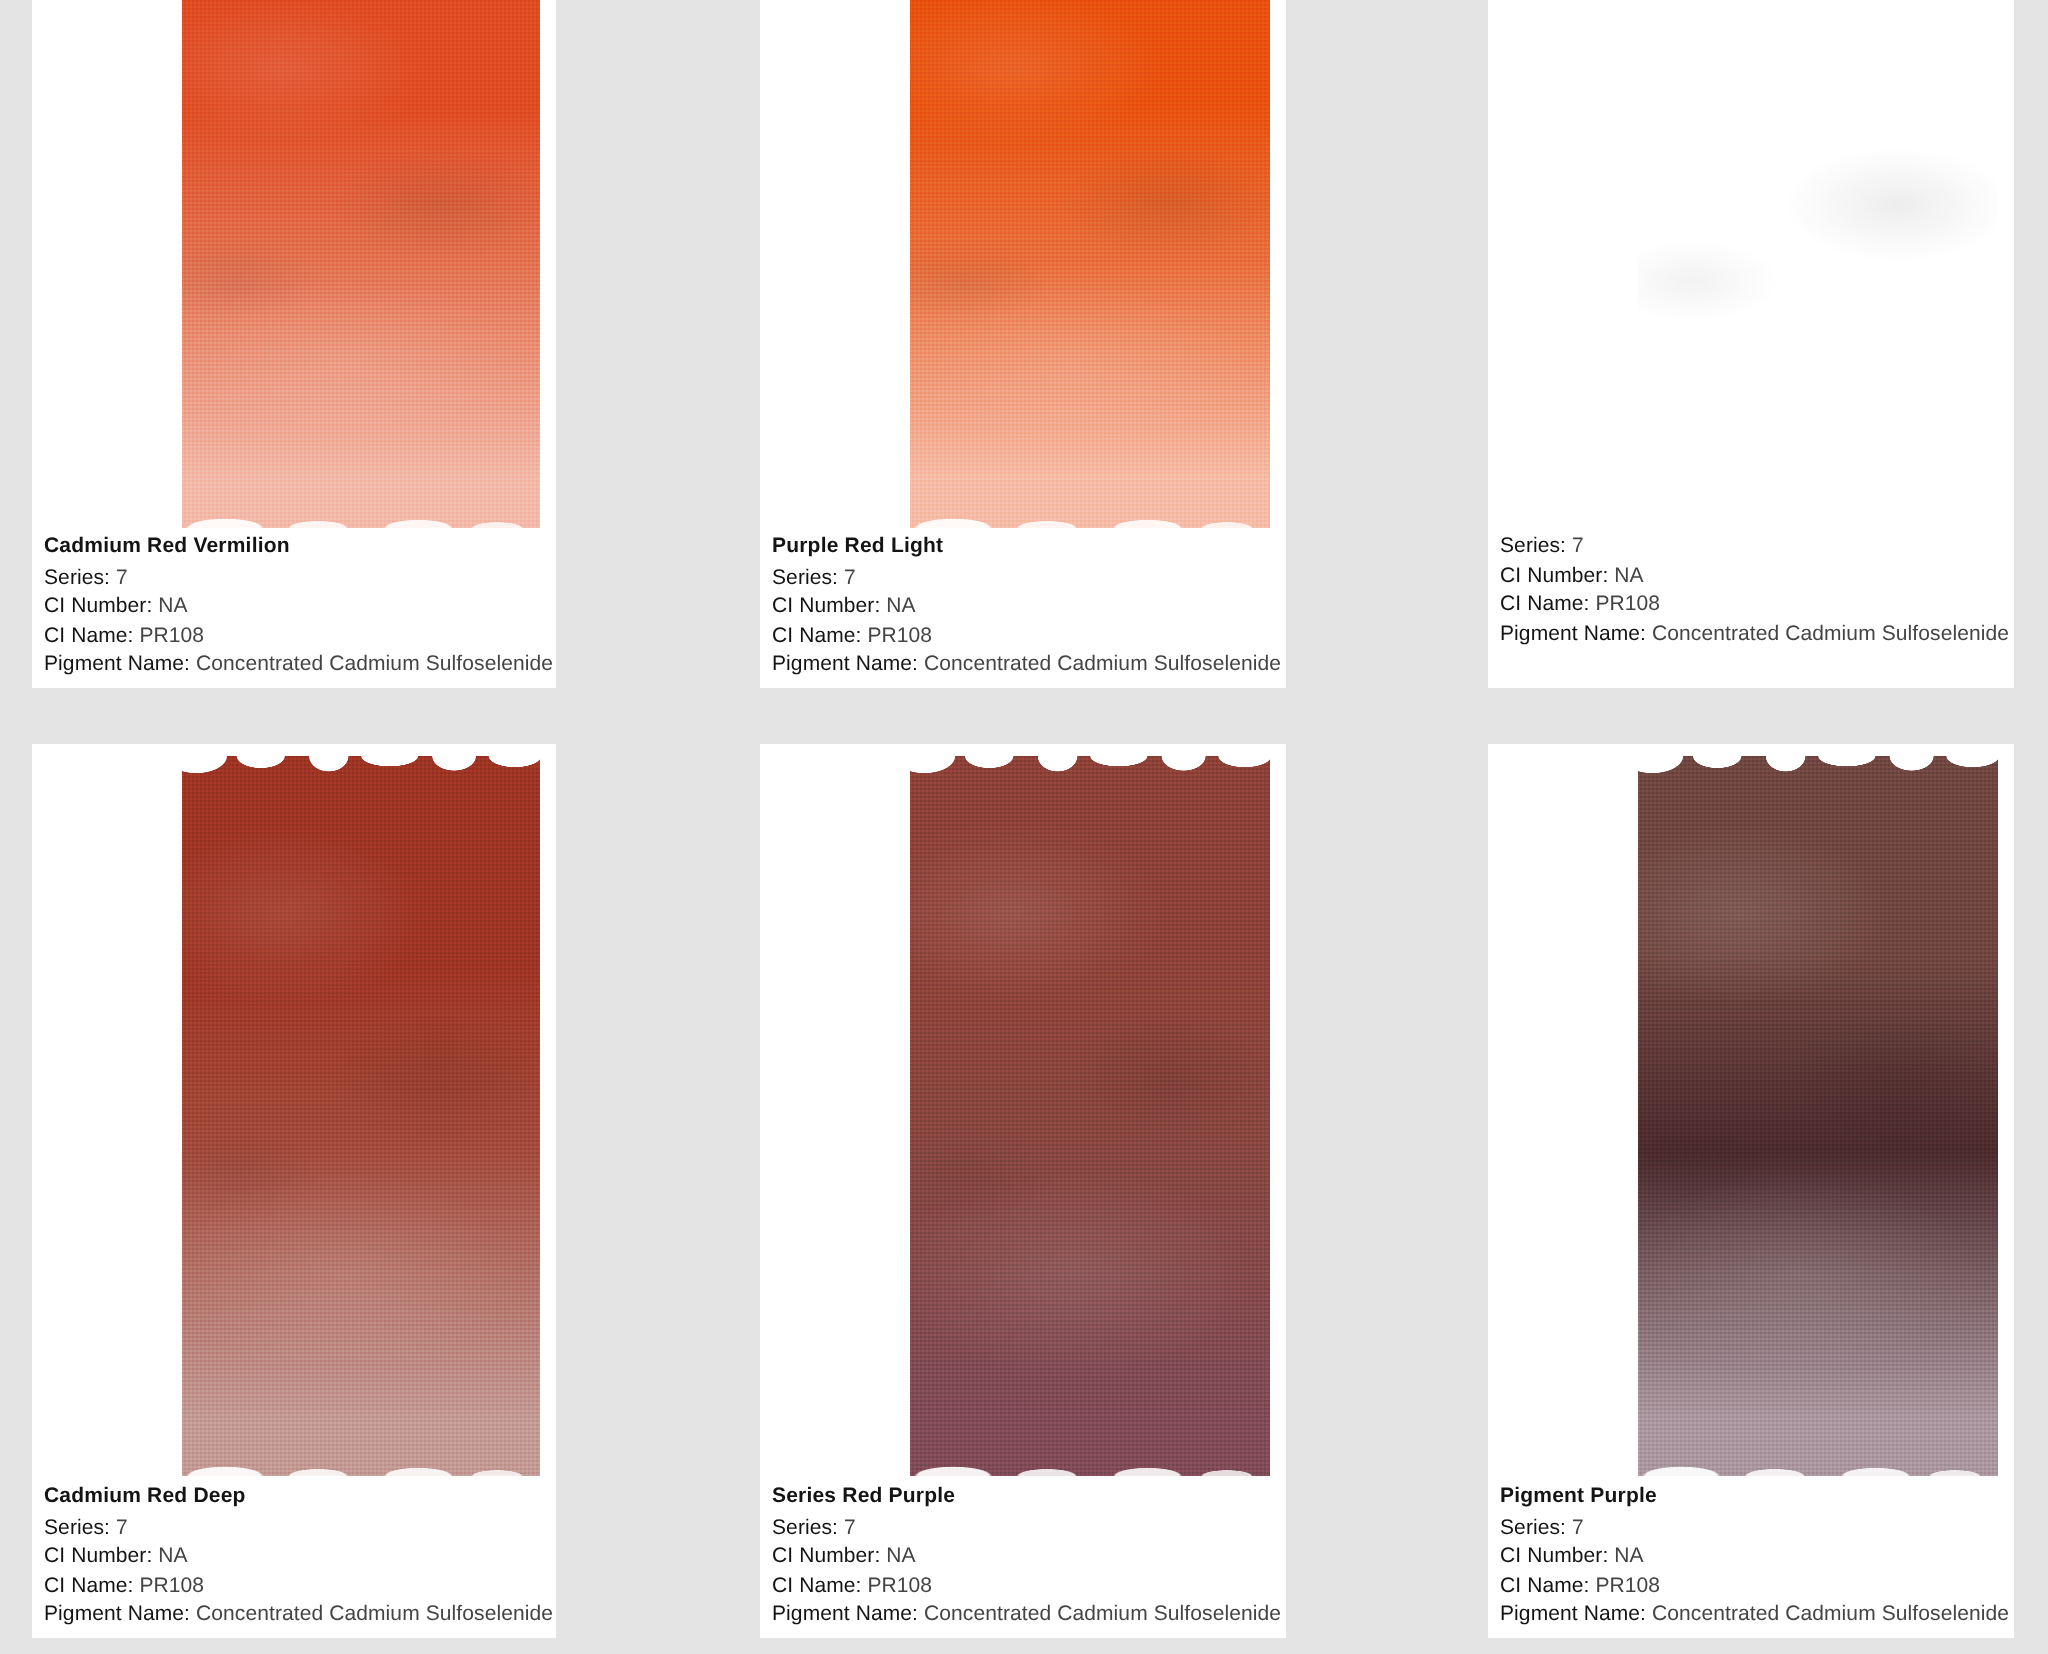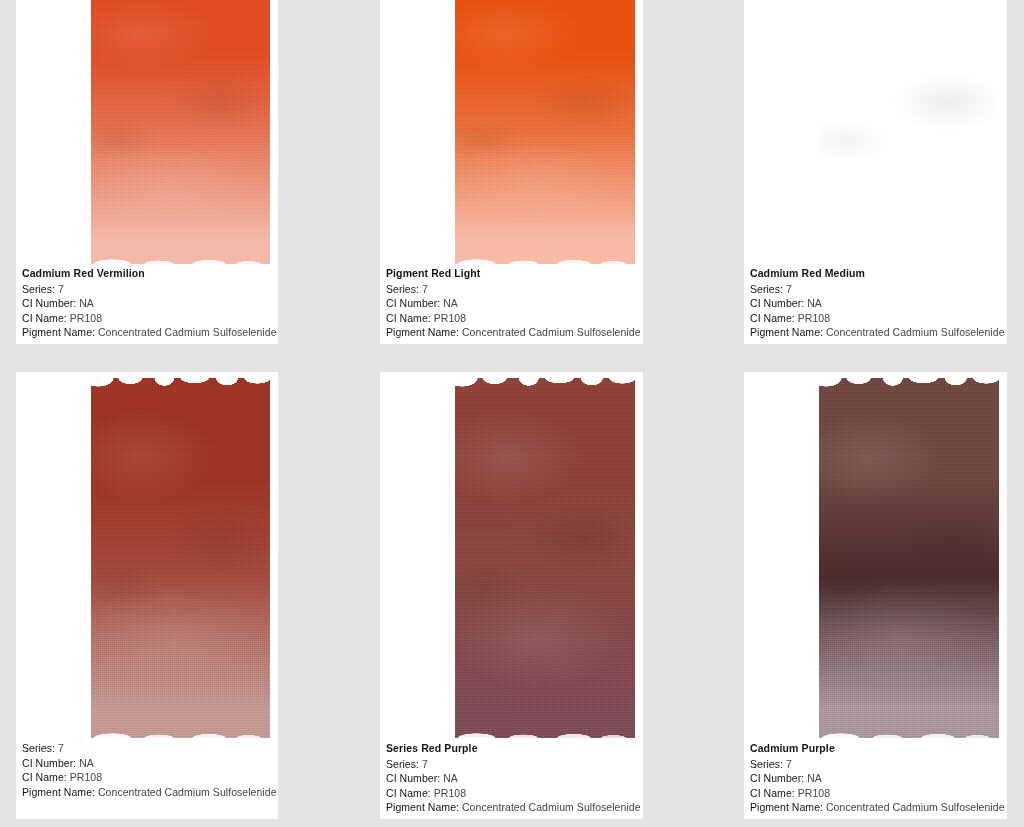--- a/index.html
+++ b/index.html
@@ -159,49 +159,49 @@
       <div class="line"><span class="lbl">Pigment Name:</span> <span>Concentrated Cadmium Sulfoselenide</span></div>
     </div>
   </div>
 
   <div class="card row1 col2">
     <div class="swatch-wrap">
       <div class="swatch" style="background: linear-gradient(rgb(232, 80, 15) 0%, rgb(232, 80, 15) 28%, rgb(233, 109, 60) 55%, rgb(246, 186, 164) 92%, rgb(246, 186, 164) 100%);"></div>
       <div class="edge-bottom"></div>
     </div>
     <div class="info">
-      <div class="title">Pigment Red Light</div>
+      <div class="title">Purple Red Light</div>
       <div class="line"><span class="lbl">Series:</span> <span>7</span></div>
       <div class="line"><span class="lbl">CI Number:</span> <span>NA</span></div>
       <div class="line"><span class="lbl">CI Name:</span> <span>PR108</span></div>
       <div class="line"><span class="lbl">Pigment Name:</span> <span>Concentrated Cadmium Sulfoselenide</span></div>
     </div>
   </div>
 
   <div class="card row1 col3">
     <div class="swatch-wrap">
       <div class="swatch"></div>
       <div class="edge-bottom"></div>
     </div>
     <div class="info">
-      <div class="title">Cadmium Red Medium</div>
       <div class="line"><span class="lbl">Series:</span> <span>7</span></div>
       <div class="line"><span class="lbl">CI Number:</span> <span>NA</span></div>
       <div class="line"><span class="lbl">CI Name:</span> <span>PR108</span></div>
       <div class="line"><span class="lbl">Pigment Name:</span> <span>Concentrated Cadmium Sulfoselenide</span></div>
     </div>
   </div>
 
   <div class="card row2 col1">
     <div class="swatch-wrap">
       <div class="swatch" style="background: linear-gradient(rgb(155, 51, 34) 0%, rgb(155, 51, 34) 28%, rgb(161, 74, 60) 55%, rgb(194, 151, 145) 92%, rgb(194, 151, 145) 100%);"></div>
       <div class="edge-top"></div>
       <div class="edge-bottom"></div>
     </div>
     <div class="info">
+      <div class="title">Cadmium Red Deep</div>
       <div class="line"><span class="lbl">Series:</span> <span>7</span></div>
       <div class="line"><span class="lbl">CI Number:</span> <span>NA</span></div>
       <div class="line"><span class="lbl">CI Name:</span> <span>PR108</span></div>
       <div class="line"><span class="lbl">Pigment Name:</span> <span>Concentrated Cadmium Sulfoselenide</span></div>
     </div>
   </div>
 
   <div class="card row2 col2">
     <div class="swatch-wrap">
       <div class="swatch" style="background: linear-gradient(rgb(139, 64, 55) 0%, rgb(139, 64, 55) 28%, rgb(133, 70, 63) 55%, rgb(125, 74, 85) 92%, rgb(125, 74, 85) 100%);"></div>
@@ -217,21 +217,21 @@
     </div>
   </div>
 
   <div class="card row2 col3">
     <div class="swatch-wrap">
       <div class="swatch" style="background: linear-gradient(rgb(110, 69, 64) 0%, rgb(110, 69, 64) 28%, rgb(74, 42, 44) 55%, rgb(168, 148, 156) 92%, rgb(168, 148, 156) 100%);"></div>
       <div class="edge-top"></div>
       <div class="edge-bottom"></div>
     </div>
     <div class="info">
-      <div class="title">Cadmium Purple</div>
+      <div class="title">Pigment Purple</div>
       <div class="line"><span class="lbl">Series:</span> <span>7</span></div>
       <div class="line"><span class="lbl">CI Number:</span> <span>NA</span></div>
       <div class="line"><span class="lbl">CI Name:</span> <span>PR108</span></div>
       <div class="line"><span class="lbl">Pigment Name:</span> <span>Concentrated Cadmium Sulfoselenide</span></div>
     </div>
   </div>
 
 </div>
 
 </body></html>

